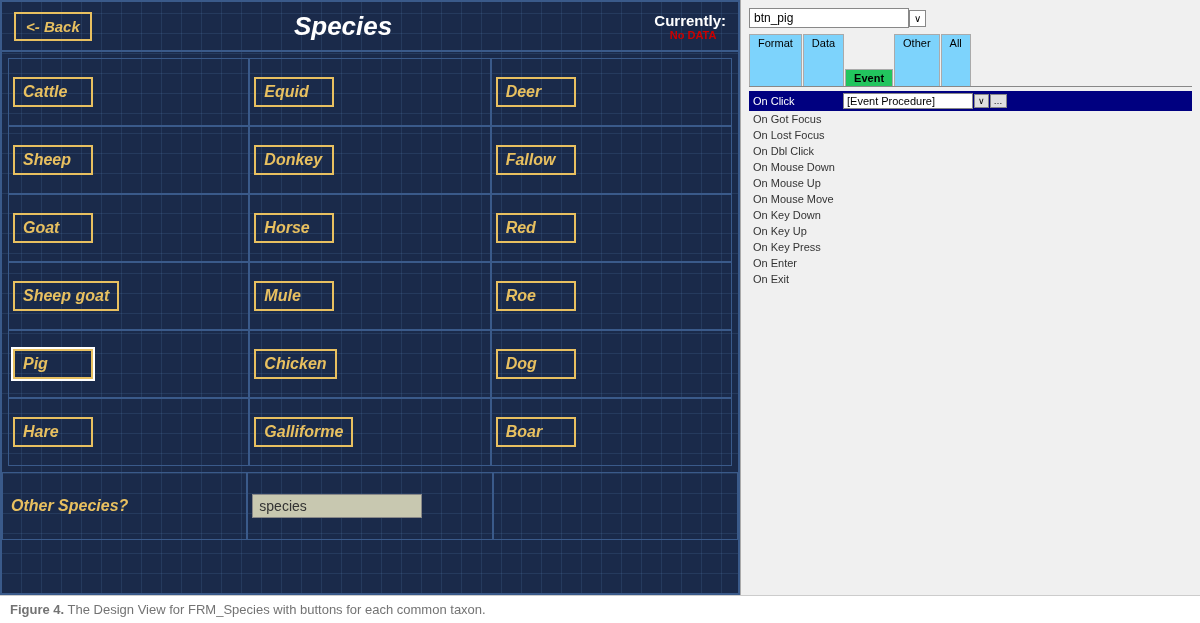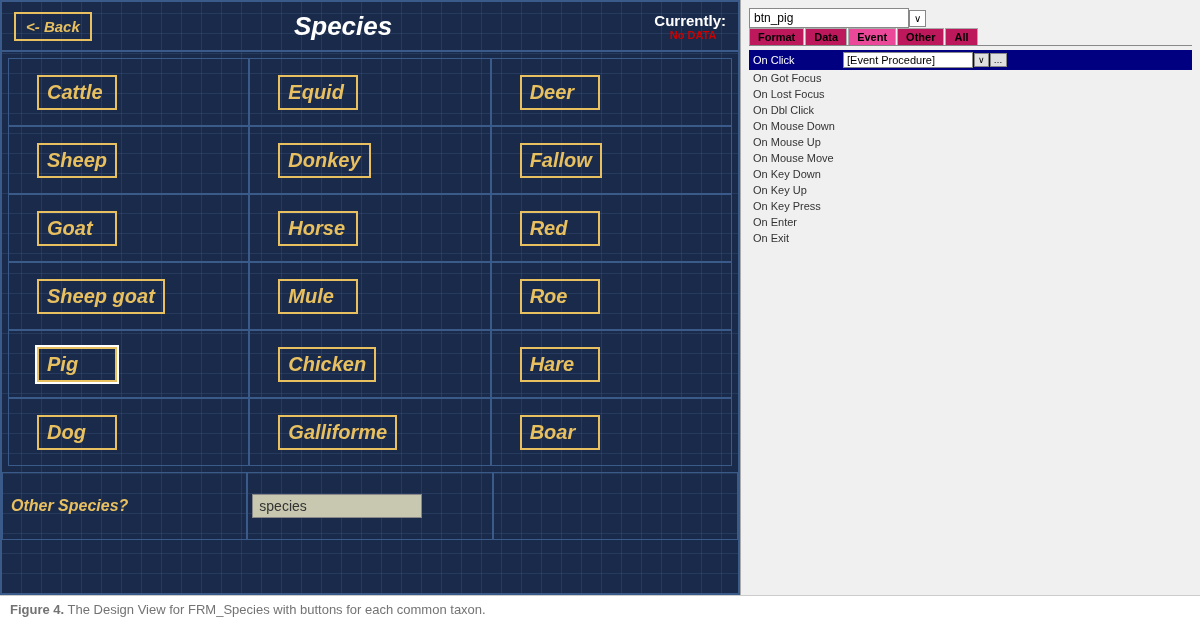--- a/index.html
+++ b/index.html
@@ -94,30 +94,29 @@
       border: 1px solid #3a5a8a;
       min-height: 68px;
       display: flex;
       align-items: center;
       padding: 4px;
       position: relative;
     }
 
     .species-btn {
       color: #e8c060;
-      font-size: 20px;
+      font-size: 16px;
       font-weight: bold;
       font-style: italic;
       cursor: pointer;
       padding: 4px 8px;
       border: 2px solid #e8c060;
       background: transparent;
       text-align: left;
       min-width: 80px;
-      margin-left: 24px;
     }
 
     .species-btn.pig-selected {
       border: 2px solid #e8c060;
       outline: 2px solid #ffffff;
     }
 
     .species-cell-empty {
       border: 1px solid #3a5a8a;
       min-height: 68px;
@@ -167,21 +166,21 @@
       background: #f0f0f0;
       border-left: 1px solid #aaa;
       display: flex;
       flex-direction: column;
       padding: 8px;
     }
 
     .prop-title-row {
       display: flex;
       align-items: center;
-      margin-bottom: 0;
+      margin-bottom: 6px;
     }
 
     .prop-title-input {
       border: 1px solid #888;
       background: white;
       font-size: 12px;
       padding: 2px 4px;
       width: 160px;
     }
 
@@ -196,30 +195,30 @@
     .prop-tabs {
       display: flex;
       border-bottom: 1px solid #888;
       margin-bottom: 4px;
     }
 
     .prop-tab {
       padding: 2px 8px;
       font-size: 11px;
       border: 1px solid #aaa;
-      background: #be185d;
+      background: #7dd3fc;
       cursor: pointer;
       border-bottom: none;
       margin-right: 1px;
-      font-weight: bold;
     }
 
     .prop-tab.active {
-      background: #ec4899;
-      font-weight: bold;
+      background: #22c55e;
+      font-weight: bold;
+      margin-top: 35px;
     }
 
     .prop-table {
       width: 100%;
       font-size: 11px;
       border-collapse: collapse;
     }
 
     .prop-table tr td {
       padding: 2px 4px;
@@ -338,25 +337,25 @@
         <button class="species-btn">Roe</button>
       </div>
 
       <div class="species-cell">
         <button class="species-btn pig-selected">Pig</button>
       </div>
       <div class="species-cell">
         <button class="species-btn">Chicken</button>
       </div>
       <div class="species-cell">
+        <button class="species-btn">Dog</button>
+      </div>
+
+      <div class="species-cell">
         <button class="species-btn">Hare</button>
-      </div>
-
-      <div class="species-cell">
-        <button class="species-btn">Dog</button>
       </div>
       <div class="species-cell">
         <button class="species-btn">Galliforme</button>
       </div>
       <div class="species-cell">
         <button class="species-btn">Boar</button>
       </div>
     </div>
 
     <div class="other-species-row">

